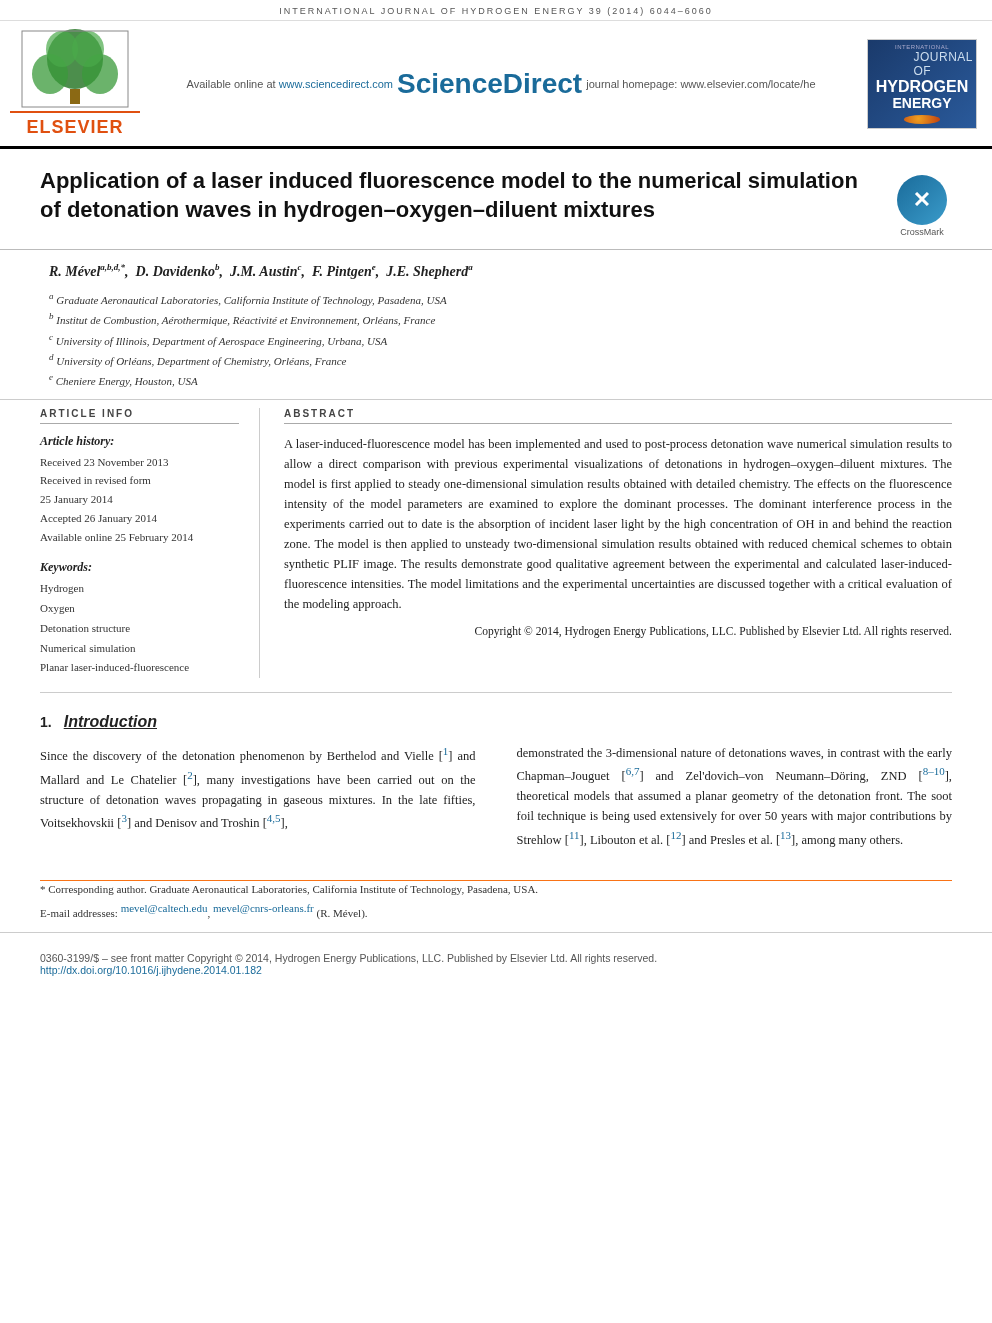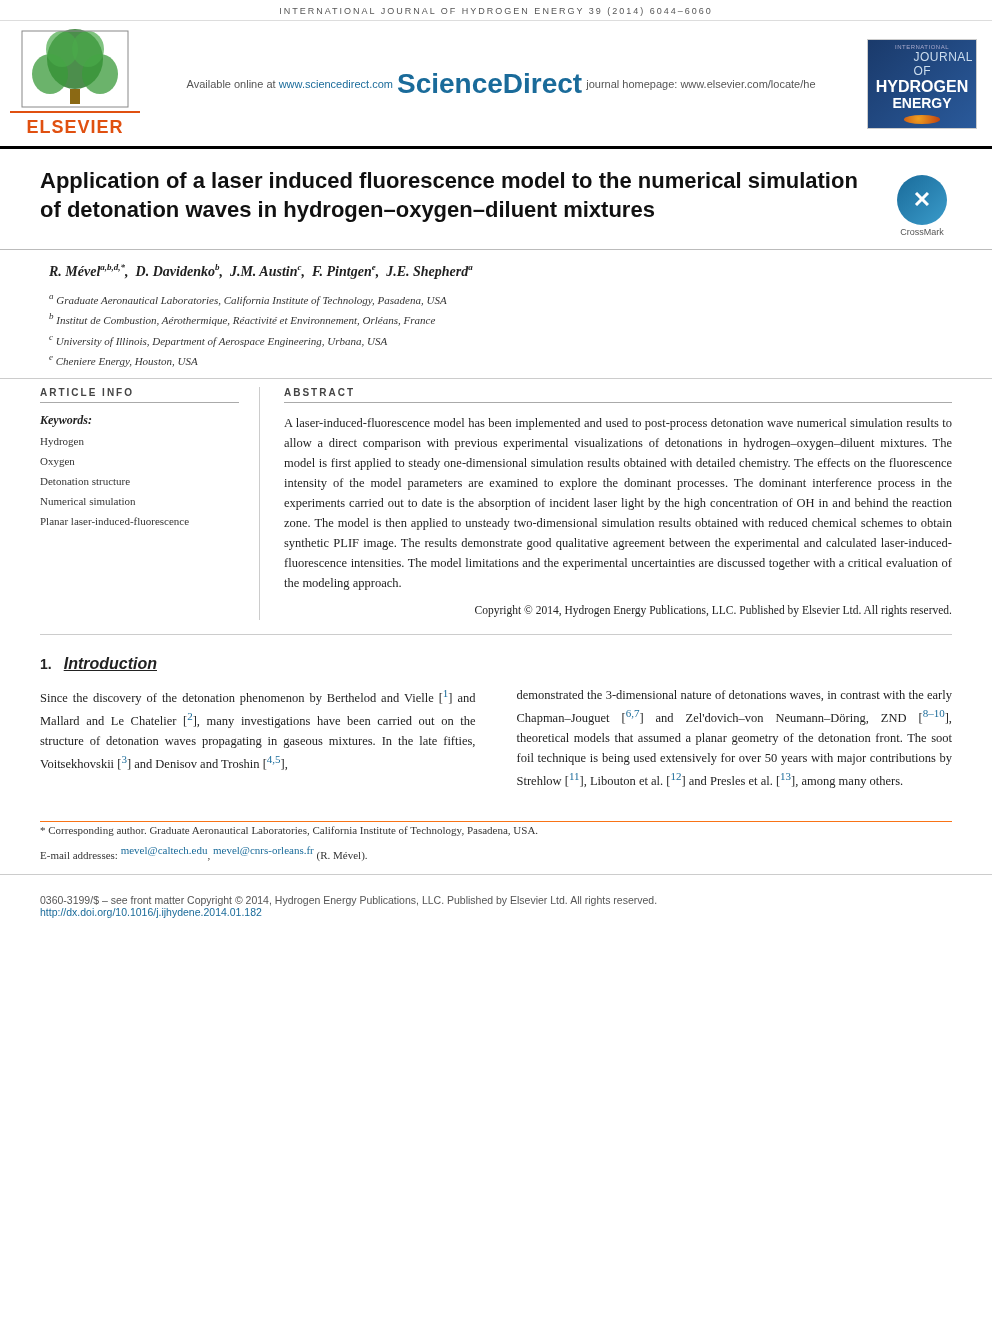--- a/index.html
+++ b/index.html
@@ -442,30 +442,41 @@
     <span class="affil-line">
       <sup class="affil-sup">a</sup> <span>Graduate Aeronautical Laboratories, California Institute of Technology, Pasadena, USA</span>
     </span>
     <span class="affil-line">
       <sup class="affil-sup">b</sup> <span>Institut de Combustion, Aérothermique, Réactivité et Environnement, Orléans, France</span>
     </span>
     <span class="affil-line">
       <sup class="affil-sup">c</sup> <span>University of Illinois, Department of Aerospace Engineering, Urbana, USA</span>
     </span>
     <span class="affil-line">
+      <sup class="affil-sup">d</sup> <span>University of Orléans, Department of Chemistry, Orléans, France</span>
+    </span>
+    <span class="affil-line">
       <sup class="affil-sup">e</sup> <span>Cheniere Energy, Houston, USA</span>
     </span>
   </div>
 </div>
 
 <div class="two-col-section">
 
   <div class="left-col">
     <div class="section-header-label">ARTICLE INFO</div>
 
+    <div class="article-info-block">
+      <div class="info-header">Article history:</div>
+      <div class="info-line">Received 23 November 2013</div>
+      <div class="info-line">Received in revised form</div>
+      <div class="info-line">25 January 2014</div>
+      <div class="info-line">Accepted 26 January 2014</div>
+      <div class="info-line">Available online 25 February 2014</div>
+    </div>
 
     <div class="keywords-block">
       <div class="kw-header">Keywords:</div>
       <div class="kw-item">Hydrogen</div>
       <div class="kw-item">Oxygen</div>
       <div class="kw-item">Detonation structure</div>
       <div class="kw-item">Numerical simulation</div>
       <div class="kw-item">Planar laser-induced-fluorescence</div>
     </div>
   </div>

